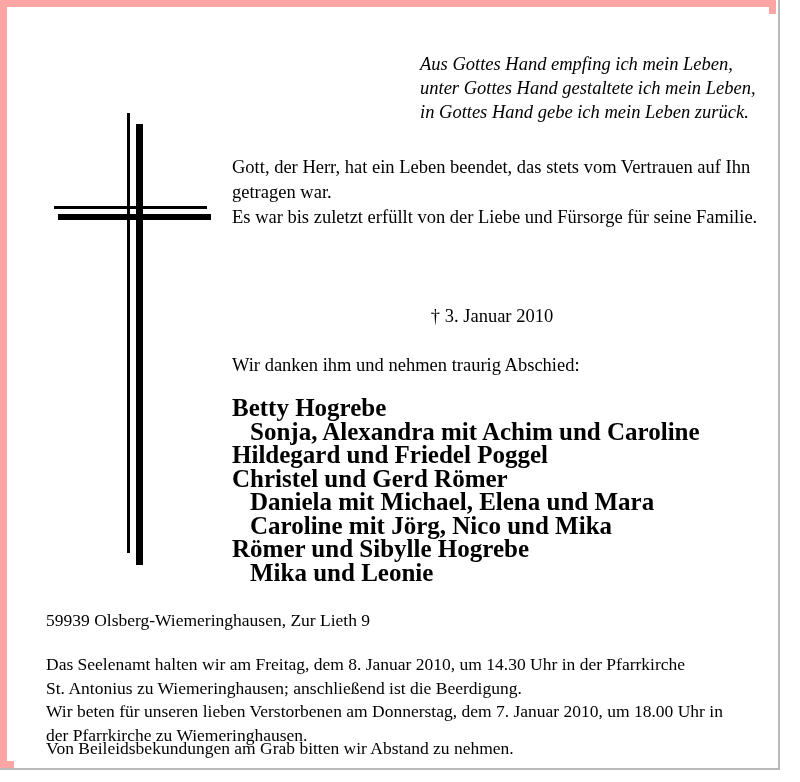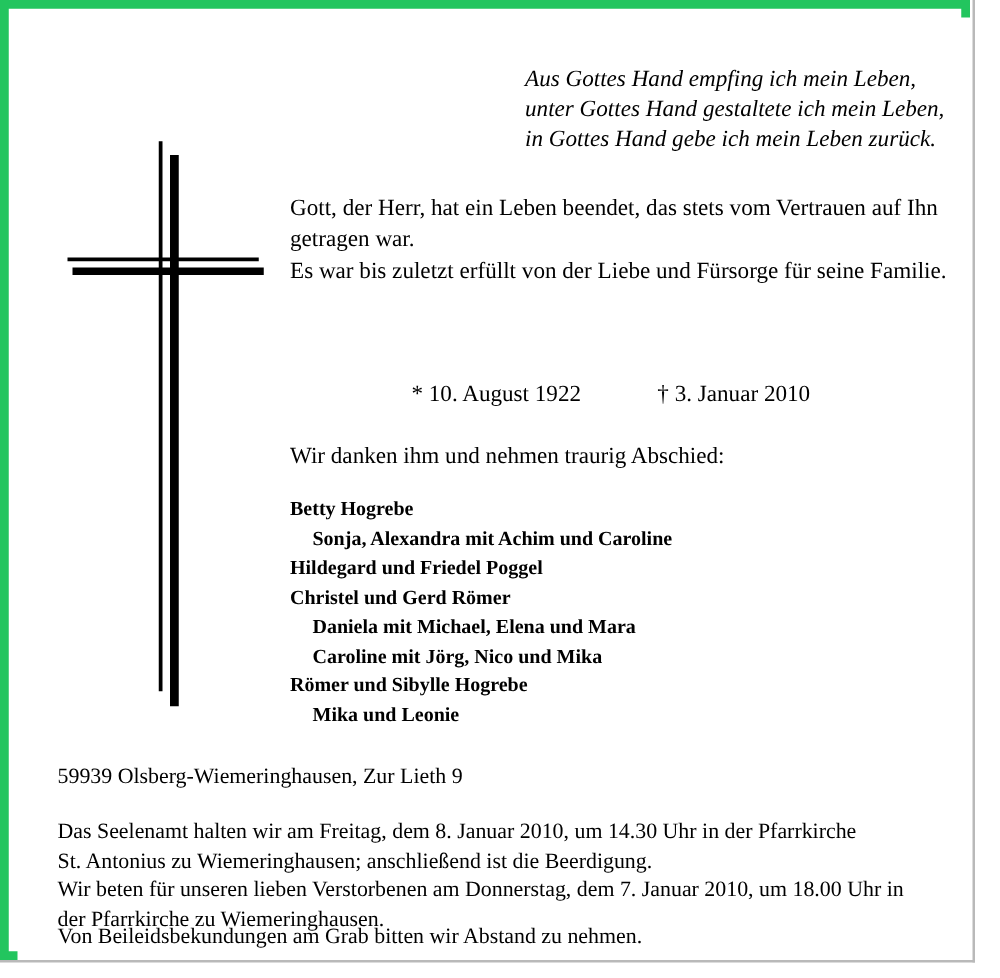--- a/index.html
+++ b/index.html
@@ -34,21 +34,21 @@
     pointer-events: none;
   }
 
   
   .frame {
     position: absolute;
     left: 0;
     top: 0;
     width: 776px;
     height: 768px;
-    border: 7px solid #22c55e;
+    border: 7px solid #fca5a5;
     box-sizing: border-box;
     background: #ffffff;
   }
 
   .inner {
     position: absolute;
     left: 7px;
     top: 7px;
     width: 762px;
     height: 754px;
@@ -145,21 +145,21 @@
     font-size: 18.5px;
     line-height: 24px;
   }
 
   .mourners {
     position: absolute;
     left: 218px;
     top: 382px;
     width: 520px;
     font-weight: bold;
-    font-size: 16px;
+    font-size: 25px;
     line-height: 23.5px;
   }
   .mourners .m-row { white-space: pre; }
   .mourners .indent { padding-left: 18px; }
 
   .address {
     position: absolute;
     left: 32px;
     top: 595px;
     font-size: 17.5px;
@@ -206,21 +206,20 @@
       <div class="epigraph">Aus Gottes Hand empfing ich mein Leben,
 unter Gottes Hand gestaltete ich mein Leben,
 in Gottes Hand gebe ich mein Leben zurück.</div>
 
       <div class="intro">Gott, der Herr, hat ein Leben beendet, das stets vom Vertrauen auf Ihn
 getragen war.
 Es war bis zuletzt erfüllt von der Liebe und Fürsorge für seine Familie.</div>
 
 
       <div class="life-dates">
-        <span class="birth">* 10. August 1922</span>
         <span class="death">† 3. Januar 2010</span>
       </div>
 
       <div class="farewell">Wir danken ihm und nehmen traurig Abschied:</div>
 
       <div class="mourners">
           <div class="m-row">Betty Hogrebe</div>
           <div class="m-row indent">Sonja, Alexandra mit Achim und Caroline</div>
           <div class="m-row">Hildegard und Friedel Poggel</div>
           <div class="m-row">Christel und Gerd Römer</div>

